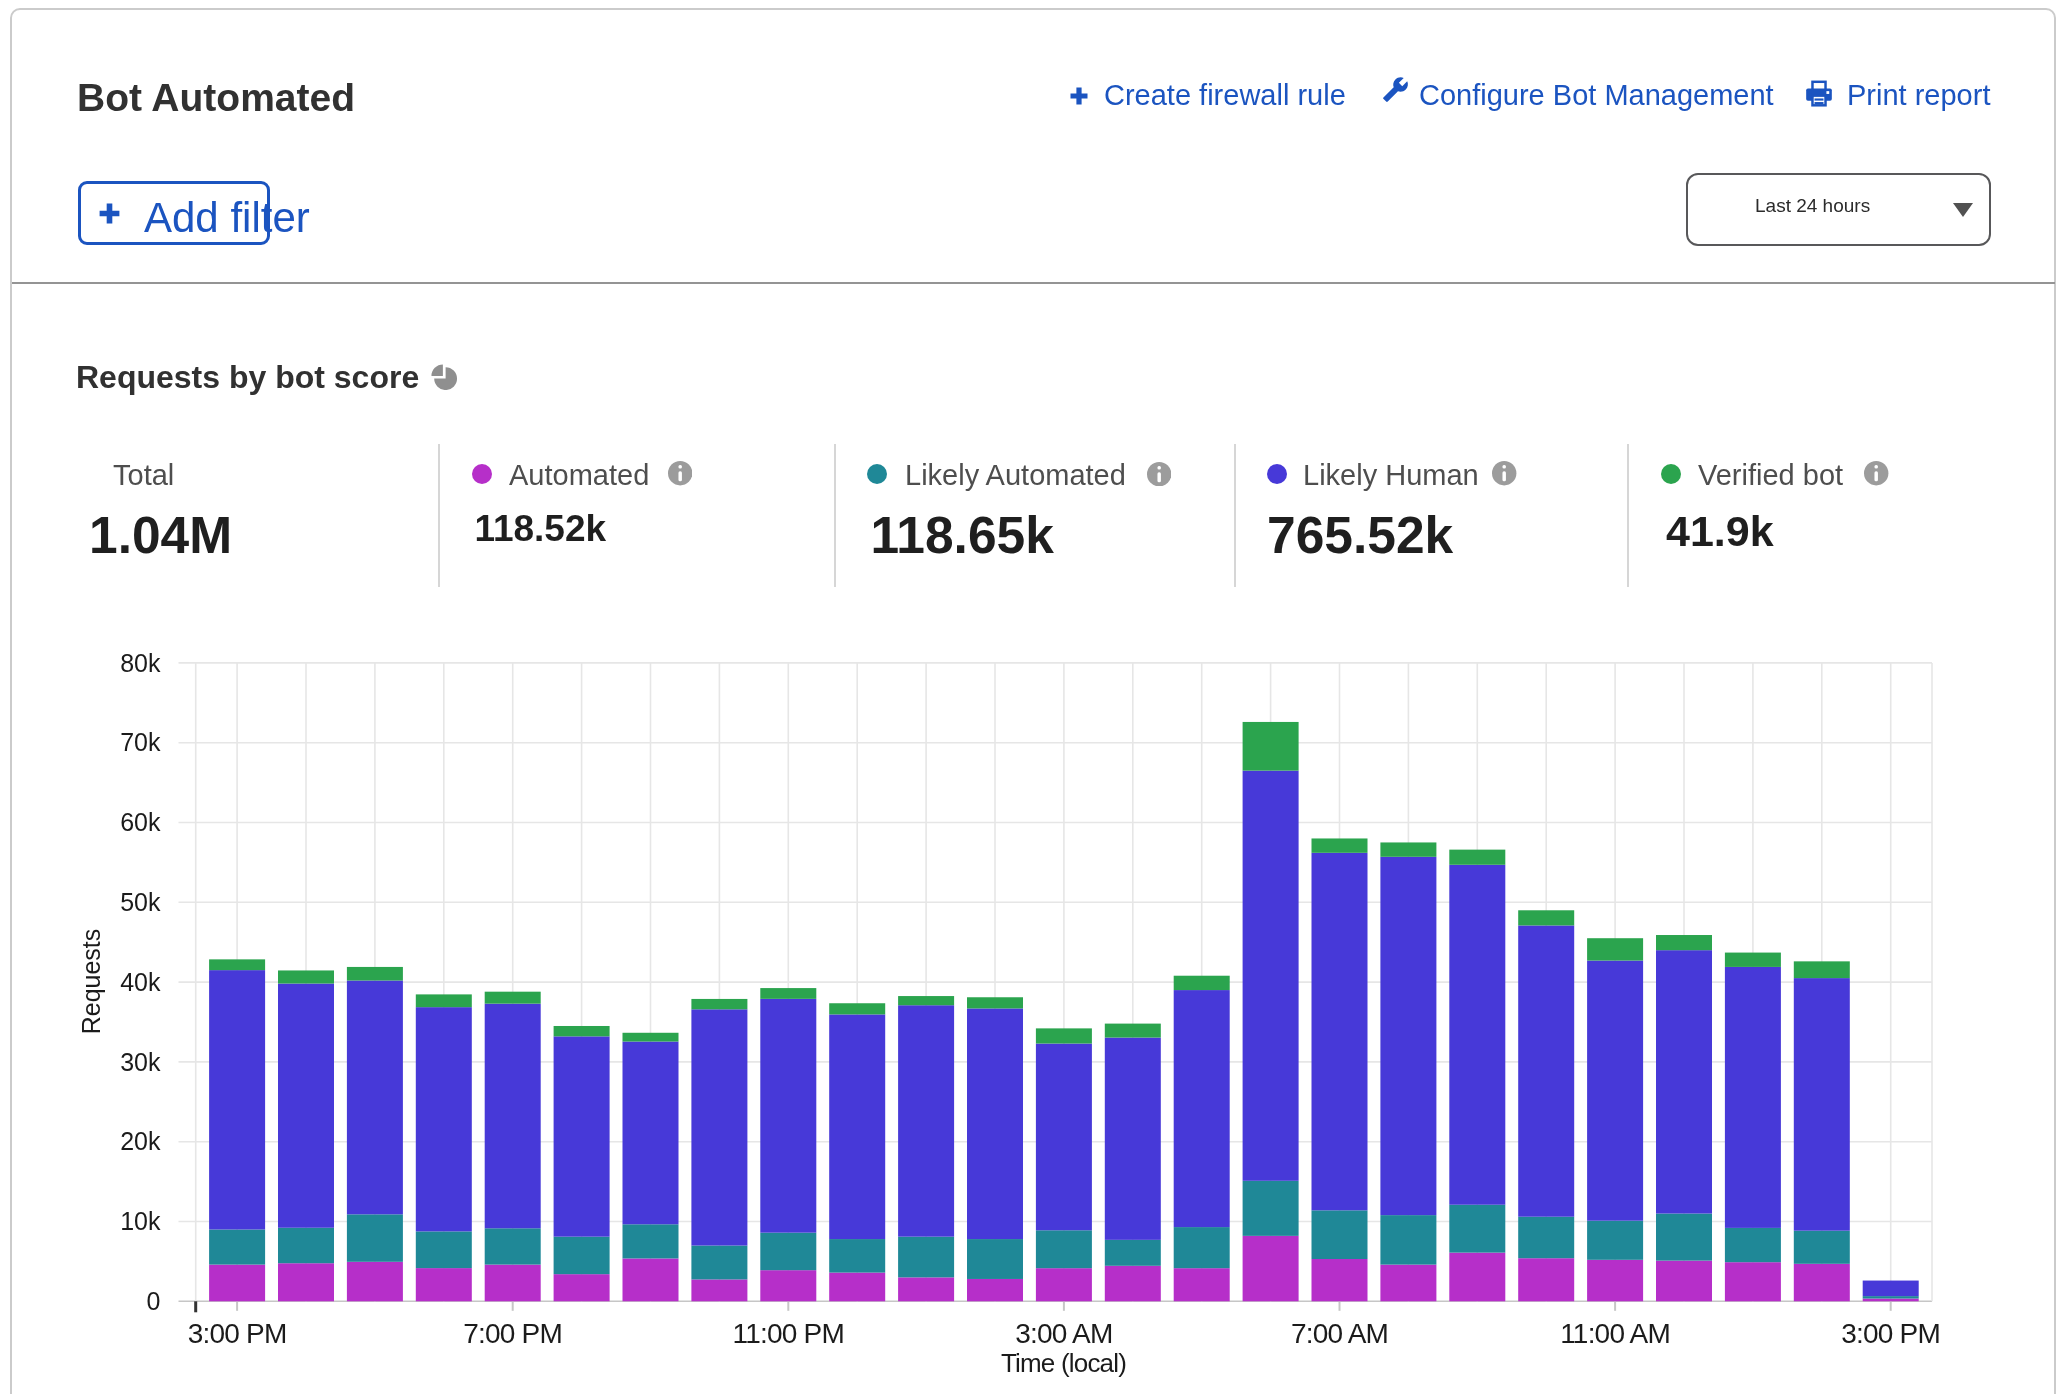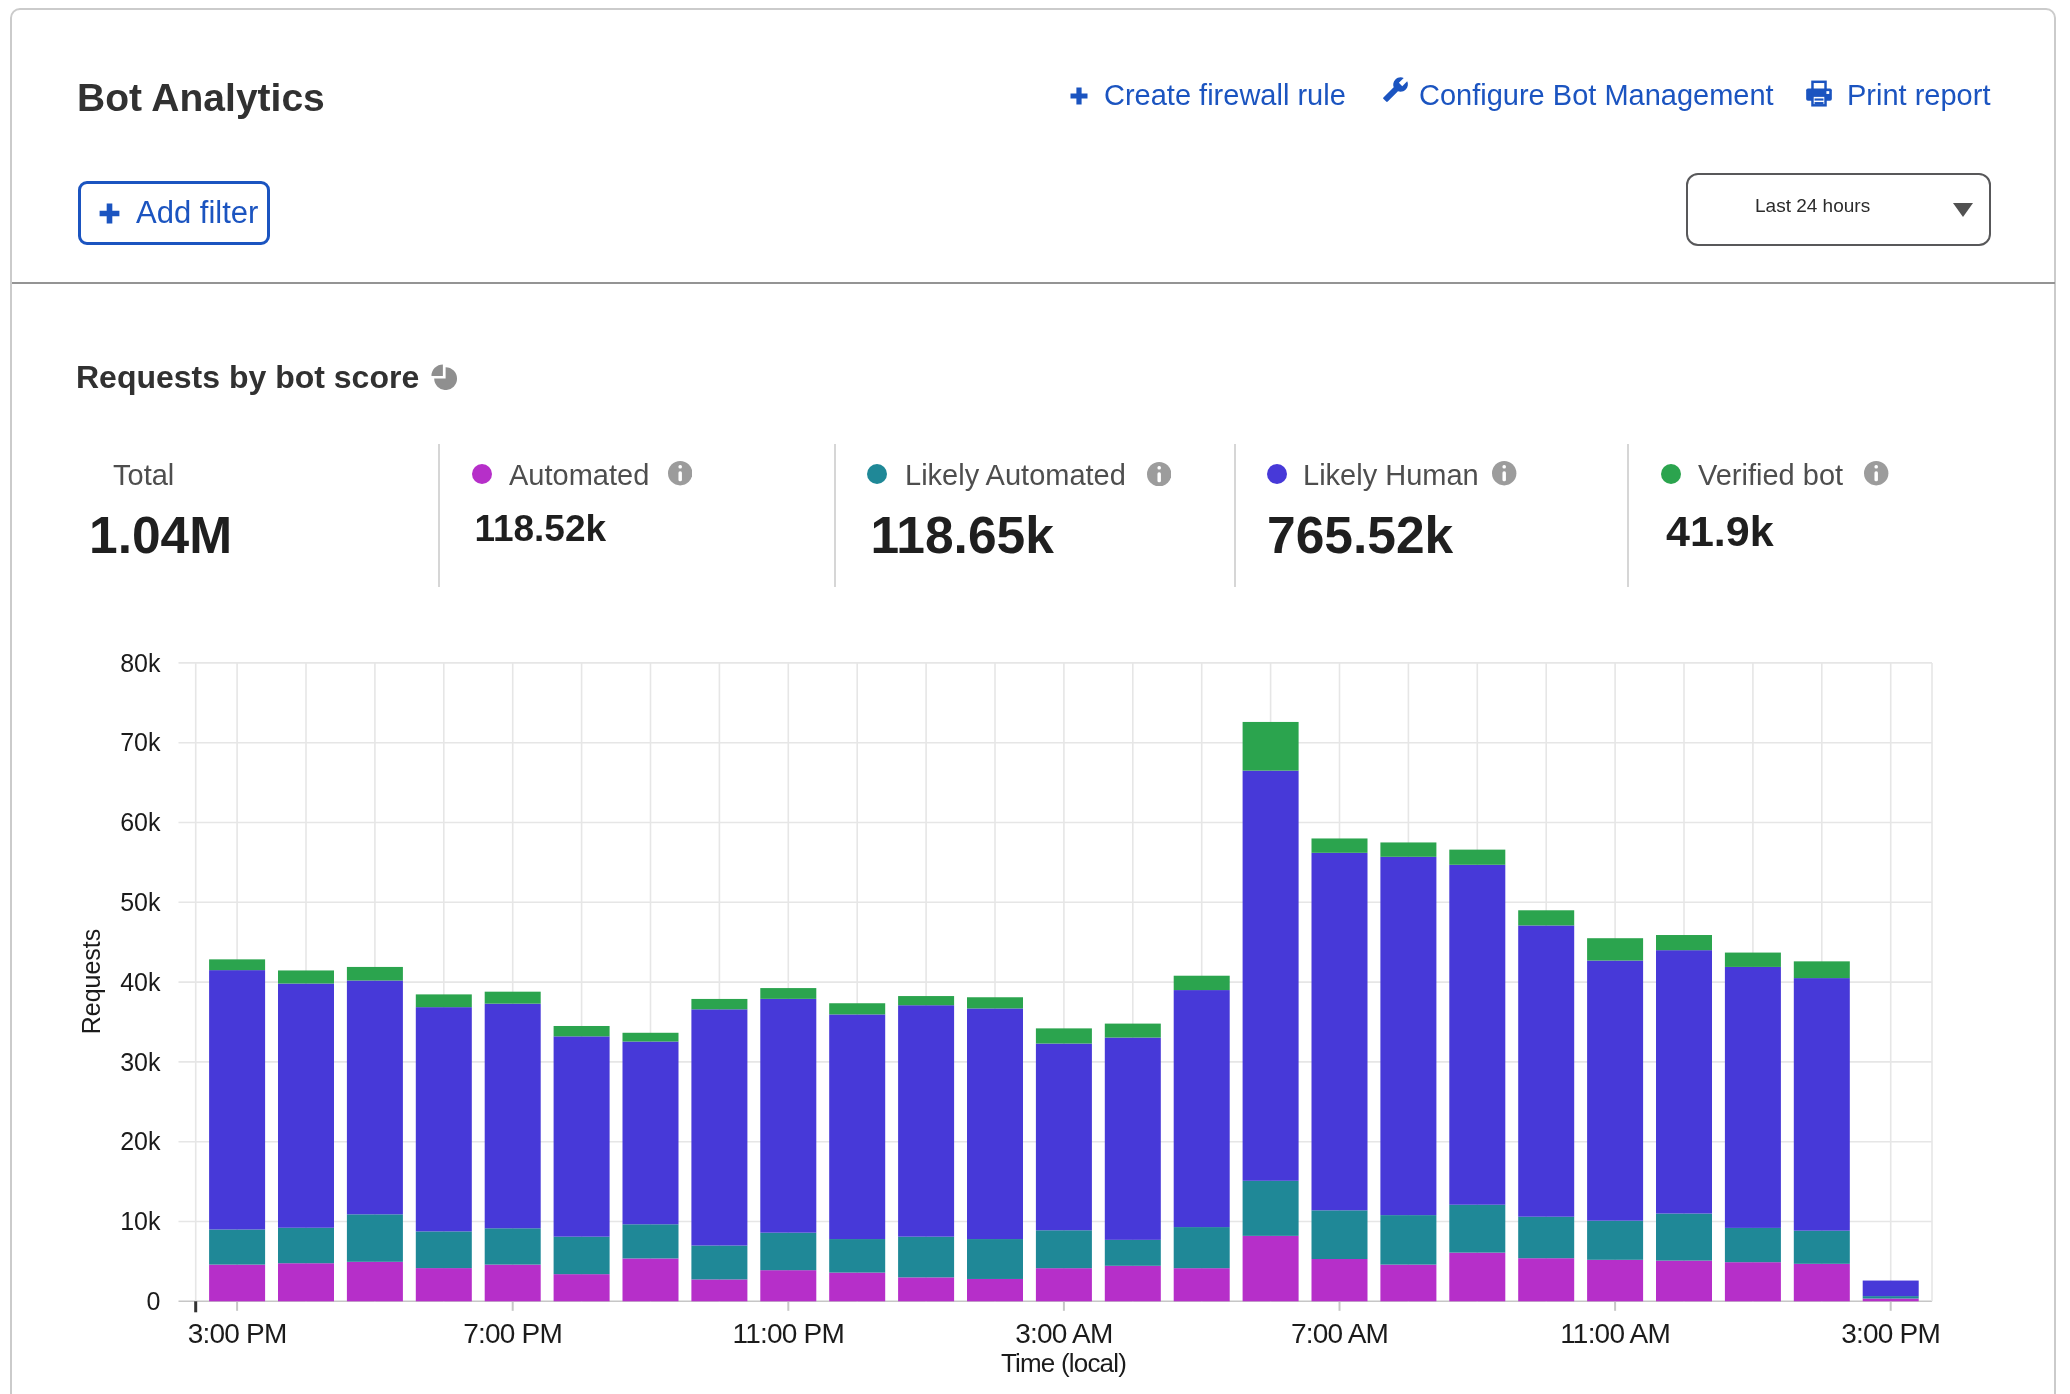--- a/index.html
+++ b/index.html
@@ -3,21 +3,21 @@
 <style>
   html,body{margin:0;padding:0;width:2070px;height:1394px;background:#ffffff;
     font-family:"Liberation Sans",sans-serif;-webkit-font-smoothing:antialiased;overflow:hidden;}
   .abs{position:absolute;}
   .lnk{font-size:29px;color:#1b54c0;line-height:1;white-space:nowrap;}
 </style></head>
 <body>
 
 <div class="abs" style="left:9.5px;top:7.5px;width:2042px;height:1400px;border:2px solid #cbcbcb;border-radius:10px;"></div>
 
-<div class="abs" style="left:77px;top:77.7px;font-size:39px;font-weight:700;color:#313131;line-height:1;">Bot Analytics</div>
+<div class="abs" style="left:77px;top:77.7px;font-size:39px;font-weight:700;color:#313131;line-height:1;">Bot Automated</div>
 
 <svg class="abs" style="left:1068px;top:85px" width="22" height="22" viewBox="0 0 22 22">
     <path d="M11 2.5v17M2.5 11h17" stroke="#1b54c0" stroke-width="5.2" fill="none"></path>
   </svg>
 <div class="abs lnk" style="left:1104px;top:81.2px;">Create firewall rule</div>
 <svg class="abs" style="left:1382px;top:76px" width="27" height="27" viewBox="0 0 24 24">
     <g transform="translate(24 0) scale(-1 1)">
       <path d="M22.7 19l-9.1-9.1c.9-2.3.4-5-1.5-6.9-2-2-5-2.4-7.4-1.3L9 6 6 9 1.6 4.7C.4 7.1.9 10.1 2.9 12.1c1.9 1.9 4.6 2.4 6.9 1.5l9.1 9.1c.4.4 1 .4 1.4 0l2.3-2.3c.5-.4.5-1.1.1-1.4z" fill="#1b54c0"></path>
     </g>
   </svg>
@@ -29,21 +29,21 @@
     <rect x="6.2" y="13.9" width="11.6" height="8.6" fill="#fff" stroke="#1b54c0" stroke-width="2.2"></rect>
     <rect x="8" y="16.4" width="8" height="1.9" fill="#1b54c0"></rect>
     <rect x="8" y="19.6" width="8" height="1.9" fill="#1b54c0"></rect>
   </svg>
 <div class="abs lnk" style="left:1847px;top:81.2px;">Print report</div>
 
 <div class="abs" style="left:77.5px;top:180.5px;width:192px;height:64px;border:3px solid #1b54c0;border-radius:9px;box-sizing:border-box;"></div>
 <svg class="abs" style="left:98px;top:201px" width="23" height="25" viewBox="0 0 22 24">
     <path d="M11 2.5v19M1.5 12h19" stroke="#1b54c0" stroke-width="5.4" fill="none"></path>
   </svg>
-<div class="abs" style="left:136px;top:197px;font-size:31px;color:#1b54c0;line-height:1;text-align:right;">Add filter</div>
+<div class="abs" style="left:144px;top:197px;font-size:42px;color:#1b54c0;line-height:1;text-align:right;">Add filter</div>
 
 <div class="abs" style="left:1685.5px;top:173px;width:305.5px;height:73px;border:2px solid #58585a;border-radius:12px;box-sizing:border-box;"></div>
 <div class="abs" style="left:1707px;top:196.4px;font-size:19px;color:#2b2b2b;line-height:1;margin-left:48px;">Last 24 hours</div>
 <svg class="abs" style="left:1953px;top:203px" width="20" height="14" viewBox="0 0 20 14">
     <path d="M0 0h20L10 14z" fill="#515151"></path>
   </svg>
 
 <div class="abs" style="left:11.5px;top:281.5px;width:2043px;height:2px;background:#949494;"></div>
 
 <div class="abs" style="left:76px;top:361px;font-size:32px;font-weight:700;color:#313131;line-height:1;">Requests by bot score</div>

